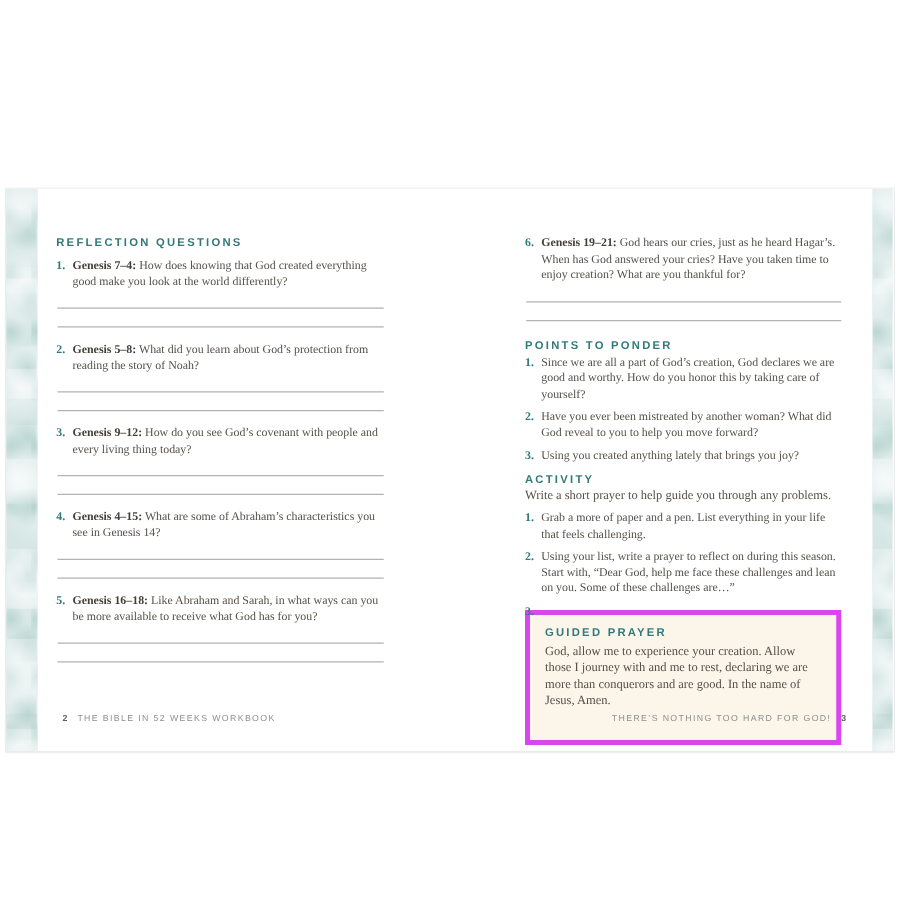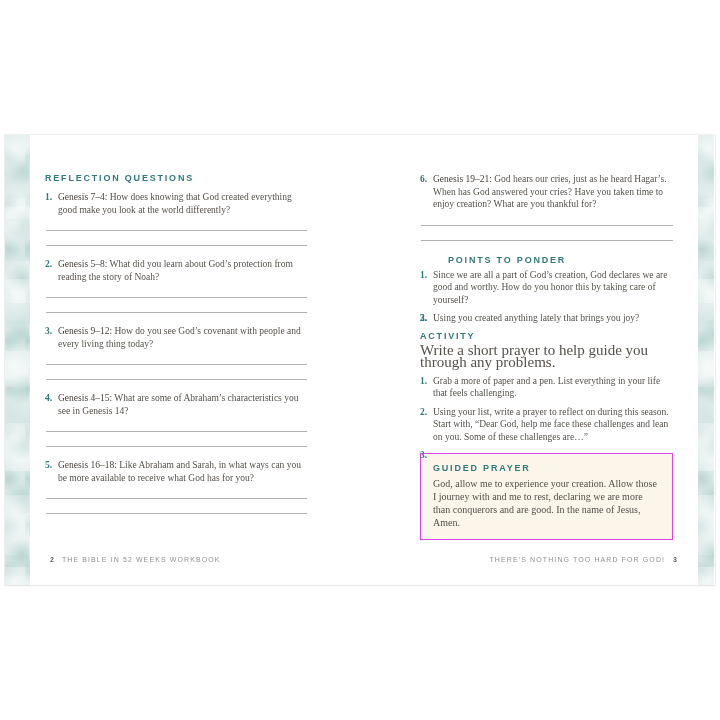--- a/index.html
+++ b/index.html
@@ -2,21 +2,21 @@
 <html><head>
 <meta charset="utf-8">
 <style>
   * { margin: 0; padding: 0; box-sizing: border-box; }
   html, body { width: 720px; height: 720px; background: #ffffff; overflow: hidden; }
   body { font-family: "Liberation Serif", serif; }
 
   .canvas { position: relative; width: 720px; height: 720px; background: #ffffff; }
 
   .spread {
-    position: absolute; left: 5px; top: 135px; width: 710px; height: 450px;
+    position: absolute; left: 5px; top: 151px; width: 710px; height: 450px;
     background: #ffffff;
     box-shadow: 0 0 0 1px rgba(0,0,0,0.055), 0 1px 2px rgba(0,0,0,0.06);
   }
 
   
   .edge-strip {
     position: absolute; top: 0; height: 100%;
     background-color: #d5e6e4;
     background-image:
       radial-gradient(circle at 30% 20%, rgba(255,255,255,0.65) 0, rgba(255,255,255,0) 46%),
@@ -38,37 +38,37 @@
     font-size: 9px; font-weight: bold; letter-spacing: 1.8px;
     color: #31797a; text-transform: uppercase;
     margin-bottom: 8px;
   }
 
   .item { position: relative; padding-left: 13px; font-size: 9.5px; line-height: 12.5px; color: #55504a; }
   .item .num {
     position: absolute; left: 0; top: 0;
     font-weight: bold; color: #31797a; font-family: "Liberation Serif", serif;
   }
-  .item .ref { font-weight: normal; color: #443e38; }
+  .item .ref { font-weight: bold; color: #443e38; }
 
   .q-block { margin-bottom: 12px; }
   .answer-line { height: 15px; border-bottom: 1px solid #b2b2b2; margin-left: 1px; }
 
   .ponder-section { margin-top: 14px; }
   .ponder-item { margin-bottom: 6px; }
 
   .activity-section { margin-top: 4px; }
-  .activity-intro { font-size: 15px; line-height: 12.5px; color: #55504a; margin-bottom: 6px; }
+  .activity-intro { font-size: 10px; line-height: 12.5px; color: #55504a; margin-bottom: 6px; }
   .step-item { margin-bottom: 6px; }
 
   .prayer-box {
     margin-top: 10px;
     background: #fbf5ea;
-    border: 1px solid #d946ef;
-    padding: 9px 12px 10px 12px;
+    border: 4px solid #d946ef;
+    padding: 9px 12px 25px 12px;
   }
   .prayer-box .section-title { margin-bottom: 4px; }
   .prayer-text { font-size: 10px; line-height: 13px; color: #55504a; }
 
   .footer {
     position: absolute; top: 421px;
     font-family: "Liberation Sans", sans-serif;
     font-size: 7px; letter-spacing: 1.1px; color: #8f8f8f;
     text-transform: uppercase; white-space: nowrap;
   }
@@ -146,27 +146,28 @@
         <p class="item">
           <span class="num">6.</span>
           <span class="ref">Genesis 19–21:</span>
           <span>God hears our cries, just as he heard Hagar’s. When has God answered your cries? Have you taken time to enjoy creation? What are you thankful for?</span>
         </p>
         <div class="answer-line"></div>
         <div class="answer-line"></div>
       </div>
 
       <div class="ponder-section">
-        <div class="section-title" style="margin-bottom:4px;margin-left:28px;">POINTS TO PONDER</div>
+        <div class="section-title" style="margin-bottom:4px;">POINTS TO PONDER</div>
         <p class="item ponder-item">
           <span class="num">1.</span>
           <span>Since we are all a part of God’s creation, God declares we are good and worthy. How do you honor this by taking care of yourself?</span>
         </p>
         <p class="item ponder-item">
           <span class="num">2.</span>
+          <span>Have you ever been mistreated by another woman? What did God reveal to you to help you move forward?</span>
         </p>
         <p class="item ponder-item">
           <span class="num">3.</span>
           <span>Using you created anything lately that brings you joy?</span>
         </p>
       </div>
 
       <div class="activity-section">
         <div class="section-title" style="margin-bottom:3px;">ACTIVITY</div>
         <p class="activity-intro">Write a short prayer to help guide you through any problems.</p>

